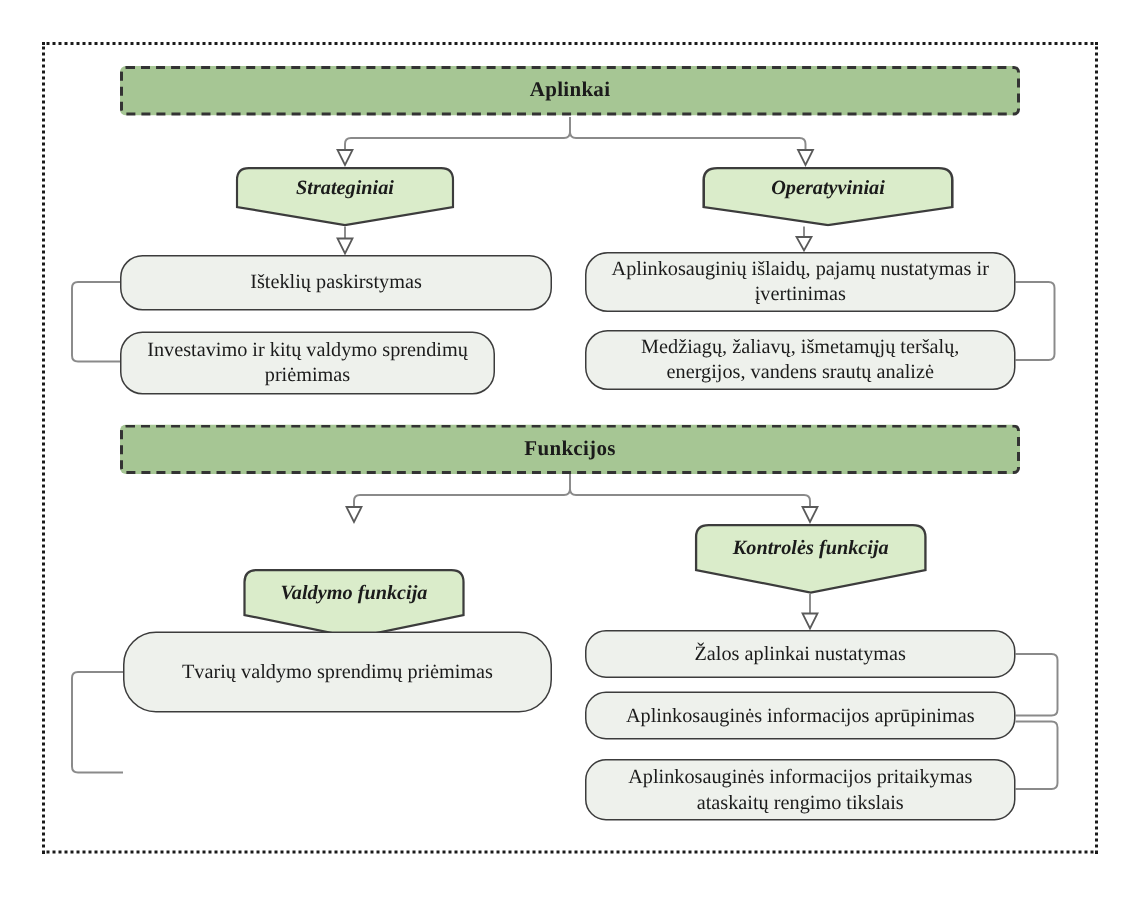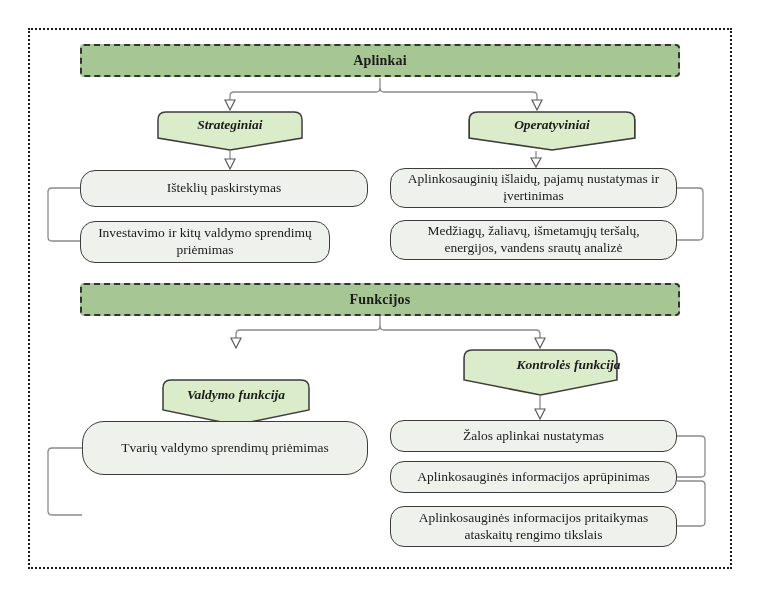--- a/index.html
+++ b/index.html
@@ -104,21 +104,21 @@
     <svg viewBox="0 0 148 47" preserveAspectRatio="none">
       <path d="M9,1 H139 Q147,1 147,9 V31 L74,46 L1,31 V9 Q1,1 9,1 Z" fill="#daecca" stroke="#3c3c3c" stroke-width="1.5"></path>
     </svg>
     <div class="plabel" style="height:32px;">Valdymo funkcija</div>
   </div>
 
   <div class="penta" style="left:463px;top:349px;width:155px;height:47px;">
     <svg viewBox="0 0 148 47" preserveAspectRatio="none">
       <path d="M9,1 H139 Q147,1 147,9 V31 L74,46 L1,31 V9 Q1,1 9,1 Z" fill="#daecca" stroke="#3c3c3c" stroke-width="1.5"></path>
     </svg>
-    <div class="plabel" style="height:32px;margin-left:28px;">Kontrolės funkcija</div>
+    <div class="plabel" style="height:32px;">Kontrolės funkcija</div>
   </div>
 
   <div class="nbox r22" style="left:82px;top:421px;width:286px;height:54px;">Tvarių valdymo sprendimų priėmimas</div>
 
 
   <div class="nbox r14" style="left:390px;top:420px;width:287px;height:32px;">Žalos aplinkai nustatymas</div>
 
   <div class="nbox r14" style="left:390px;top:506px;width:287px;height:41px;">Aplinkosauginės informacijos pritaikymas ataskaitų rengimo tikslais</div>
 
   <div class="nbox r14" style="left:390px;top:461px;width:287px;height:32px;">Aplinkosauginės informacijos aprūpinimas</div>

